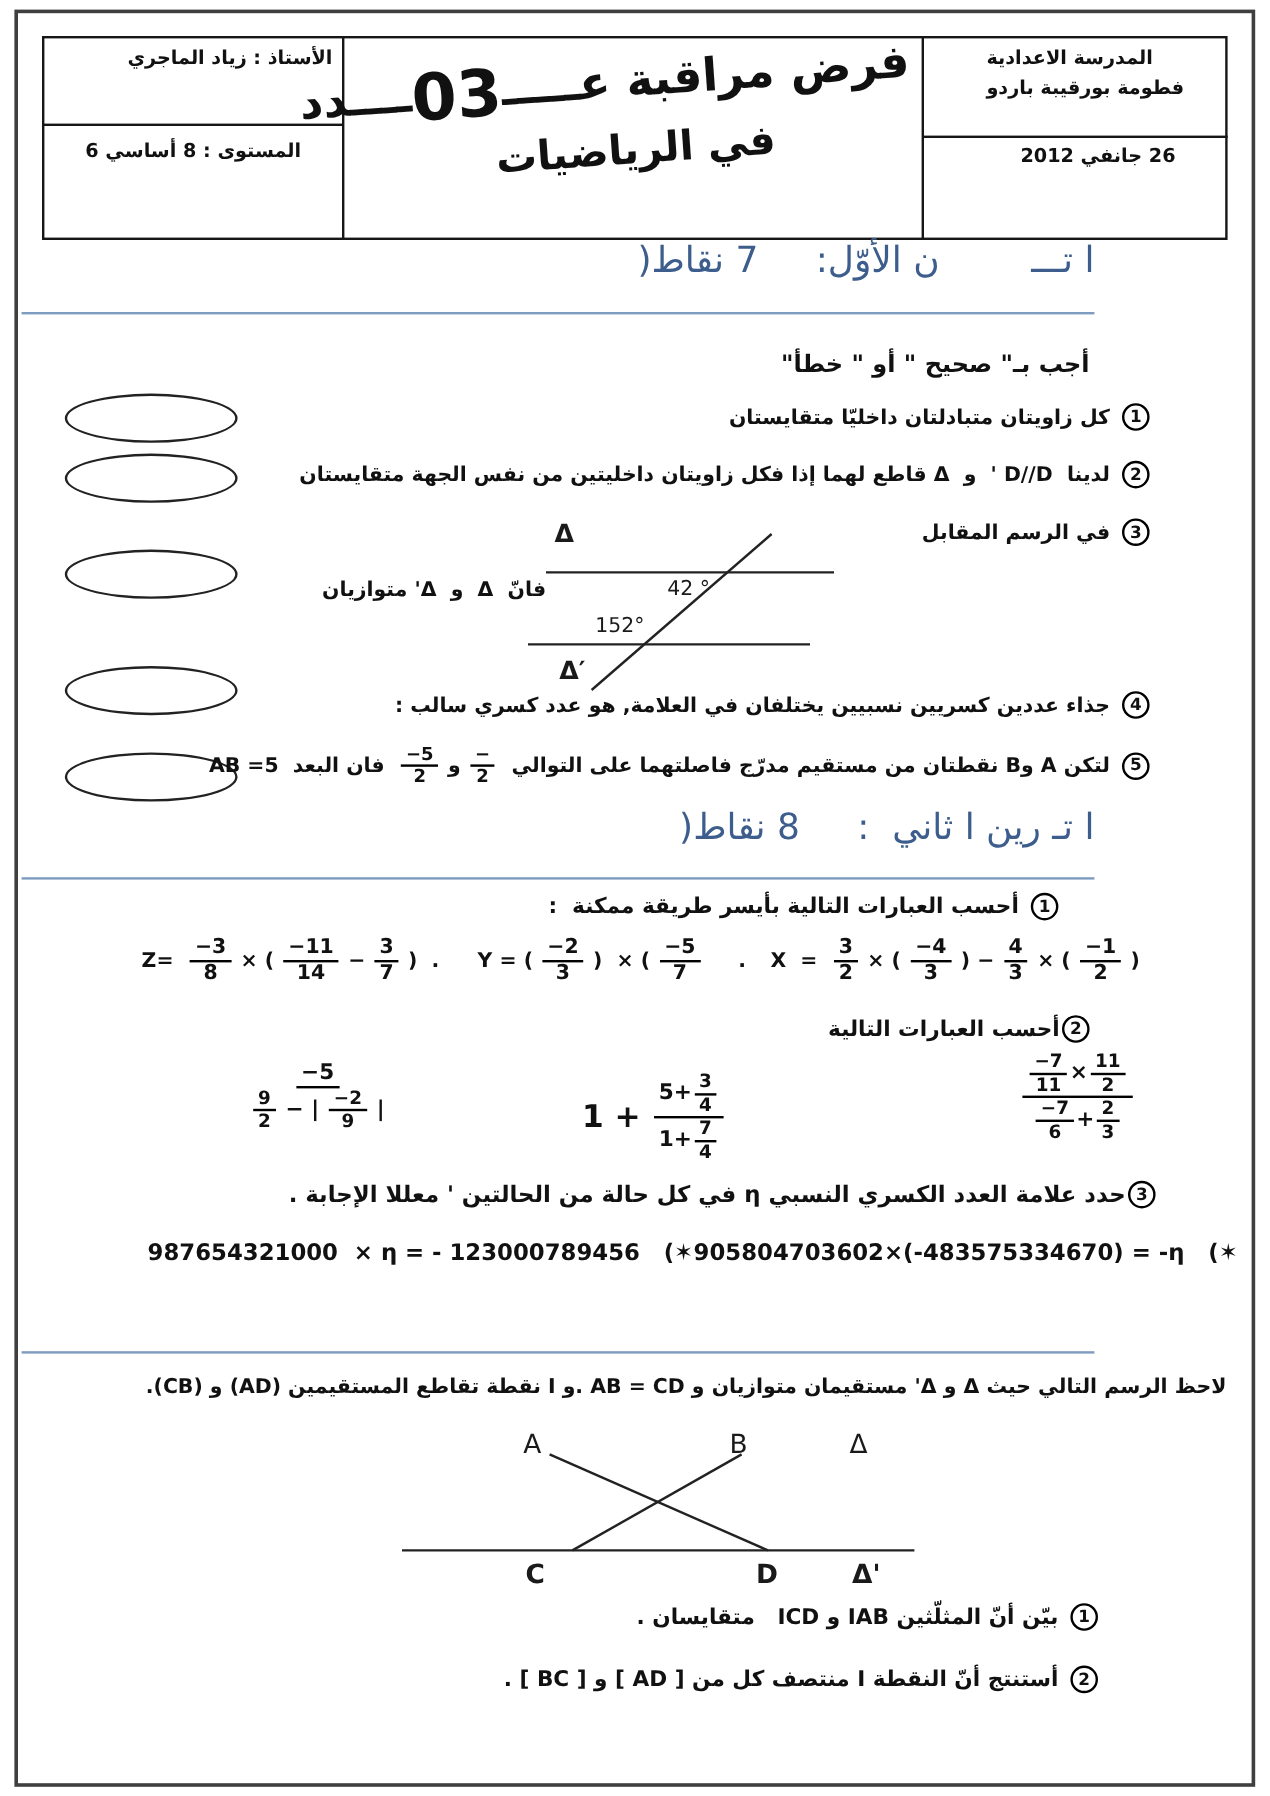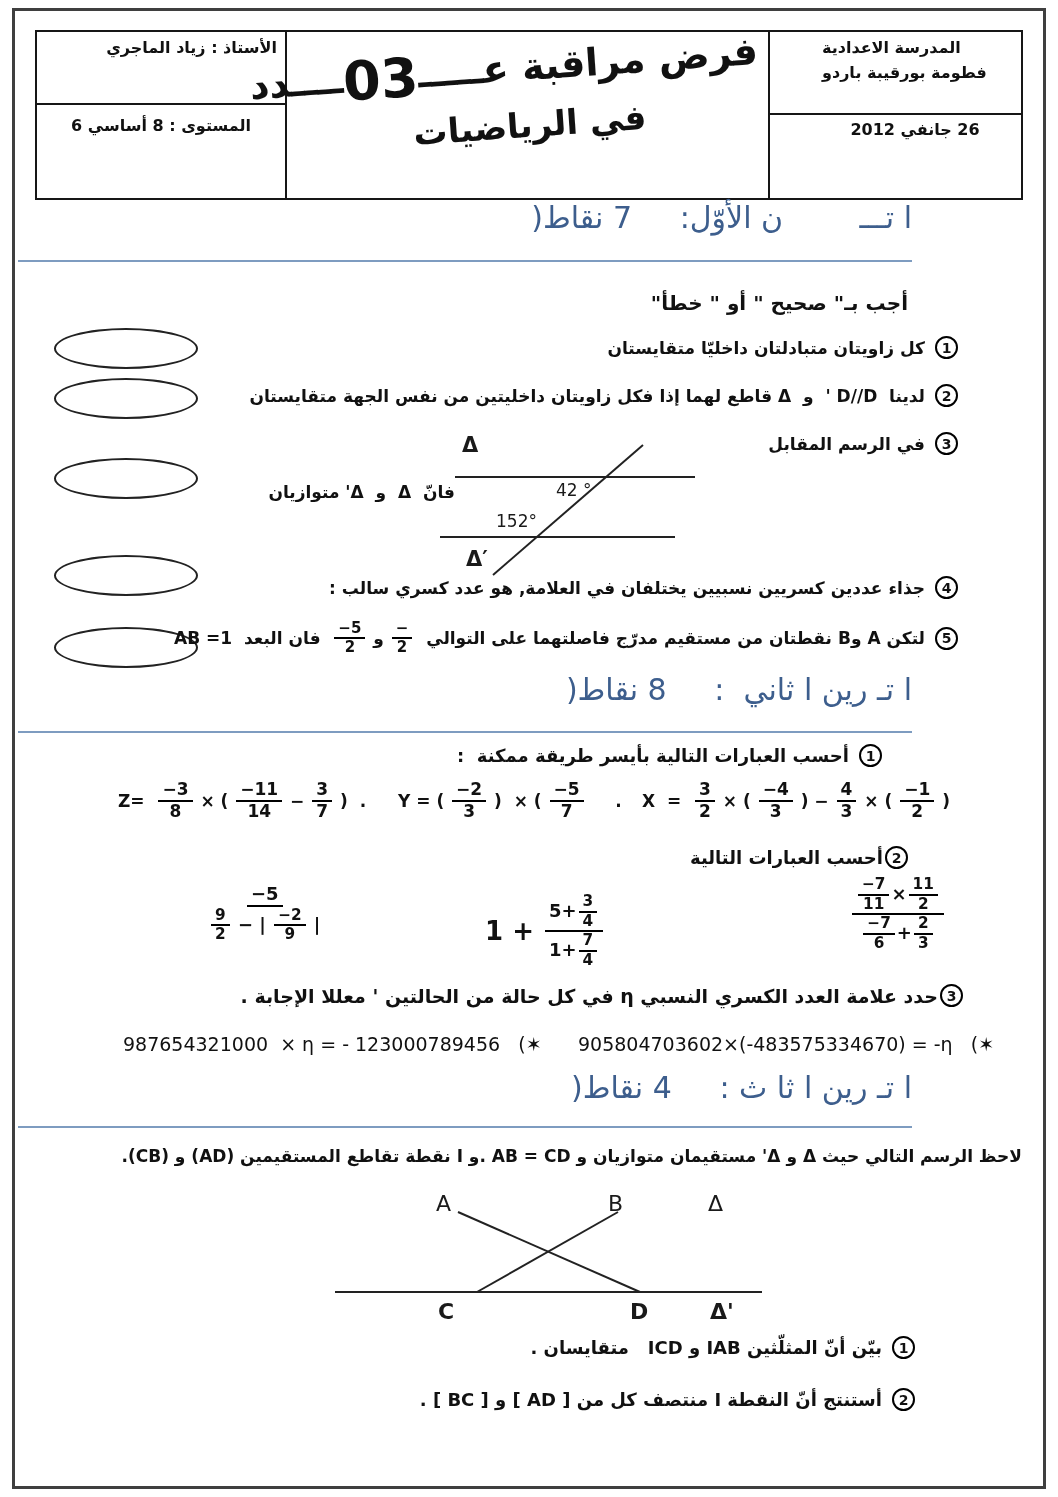--- a/index.html
+++ b/index.html
@@ -35,21 +35,21 @@
   .mfrac{display:inline-flex;flex-direction:column;align-items:center;vertical-align:middle;margin:0 2px;direction:ltr;}
   .mnum{display:flex;align-items:center;justify-content:center;border-bottom:2px solid #000;padding:0 4px;line-height:1.15;}
   .mden{display:flex;align-items:center;justify-content:center;padding:0 4px;line-height:1.15;}
   .mnum .mfrac,.mden .mfrac{font-size:0.85em;}
   .mt{white-space:pre;}
   .expr{font-weight:bold;font-size:17px;display:flex;align-items:center;direction:ltr;}
   .cplx{font-weight:bold;font-size:18px;display:flex;align-items:center;direction:ltr;}
   .cplx-mid > .mt:first-child{font-size:26px;}
   .qrow .mfrac{font-size:15px;}
   .qrow-math{display:flex;direction:rtl;align-items:center;}
-  .star-eq{font-weight:normal;font-size:19px;direction:ltr;white-space:pre;}
+  .star-eq{font-weight:bold;font-size:19px;direction:ltr;white-space:pre;}
   .intro{font-weight:bold;font-size:17px;direction:rtl;text-align:right;white-space:pre;}
   svg text{font-family:"DejaVu Sans",sans-serif;fill:#1a1a1a;}
 </style>
 </head>
 <body>
 
 <div class="page">
   <div class="abs page-border"></div>
 
   <div class="abs hdr-box"></div>
@@ -105,21 +105,21 @@
     <text x="176" y="138" font-size="21" font-weight="bold">Δ′</text>
   </svg>
   <div class="abs concl" style="right:603px;top:482px;">فانّ  Δ  و  ‪'Δ‬ متوازيان</div>
 
   <div class="abs qrow" style="right:100px;top:576px;">
     <span class="qnum">4</span>
     <span>جذاء عددين كسريين نسبيين يختلفان في العلامة, هو عدد كسري سالب :</span>
   </div>
   <div class="abs qrow" style="right:100px;top:620px;">
     <span class="qnum">5</span>
-    <span class="qrow-math"><span class="mt">لتكن A وB نقطتان من مستقيم مدرّج فاصلتهما على التوالي  </span><span class="mfrac"><span class="mnum">−</span><span class="mden">2</span></span><span class="mt"> و </span><span class="mfrac"><span class="mnum">−5</span><span class="mden">2</span></span><span class="mt">  فان البعد  </span><span class="mt">AB =1</span></span>
+    <span class="qrow-math"><span class="mt">لتكن A وB نقطتان من مستقيم مدرّج فاصلتهما على التوالي  </span><span class="mfrac"><span class="mnum">−</span><span class="mden">2</span></span><span class="mt"> و </span><span class="mfrac"><span class="mnum">−5</span><span class="mden">2</span></span><span class="mt">  فان البعد  </span><span class="mt">AB =5</span></span>
   </div>
 
   <div class="abs sec-title" style="right:146px;top:672px;">ا تـ رين ا ثاني  :     8 نقاط‪)‬</div>
   <div class="abs sec-rule" style="top:731px;"></div>
 
   <div class="abs qrow" style="right:176px;top:744px;font-size:18px;">
     <span class="qnum">1</span>
     <span>أحسب العبارات التالية بأيسر طريقة ممكنة  :</span>
   </div>
 
@@ -247,21 +247,20 @@
     </div>
 
   <div class="abs qrow" style="right:95px;top:984px;font-size:19px;gap:2px;">
     <span class="qnum">3</span>
     <span>حدد علامة العدد الكسري النسبي η في كل حالة من الحالتين ' معللا الإجابة .</span>
   </div>
 
   <div class="abs star-eq" style="left:578px;top:1033px;">905804703602×(-483575334670) = -η   (✶</div>
   <div class="abs star-eq" style="left:123px;top:1033px;">987654321000  × η = - 123000789456   (✶</div>
 
-  <div class="abs sec-title" style="right:146px;top:1070px;">ا تـ رين ا ثا ث :     4 نقاط‪)‬</div>
   <div class="abs sec-rule" style="top:1126px;"></div>
 
   <div class="abs intro" style="right:36px;top:1146px;">لاحظ الرسم التالي حيث Δ و ‪'Δ‬ مستقيمان متوازيان و ‪AB = CD‬ .و I نقطة تقاطع المستقيمين ‪(AD)‬ و ‪(CB)‬.</div>
 
   <svg class="abs" style="left:330px;top:1186px;" width="440" height="145">
     <text x="106" y="25" font-size="22">A</text>
     <text x="278" y="25" font-size="22">B</text>
     <text x="378" y="25" font-size="22">Δ</text>
     <line x1="128" y1="26" x2="310" y2="106" stroke="#222" stroke-width="2"></line>
     <line x1="288" y1="26" x2="147" y2="106" stroke="#222" stroke-width="2"></line>

